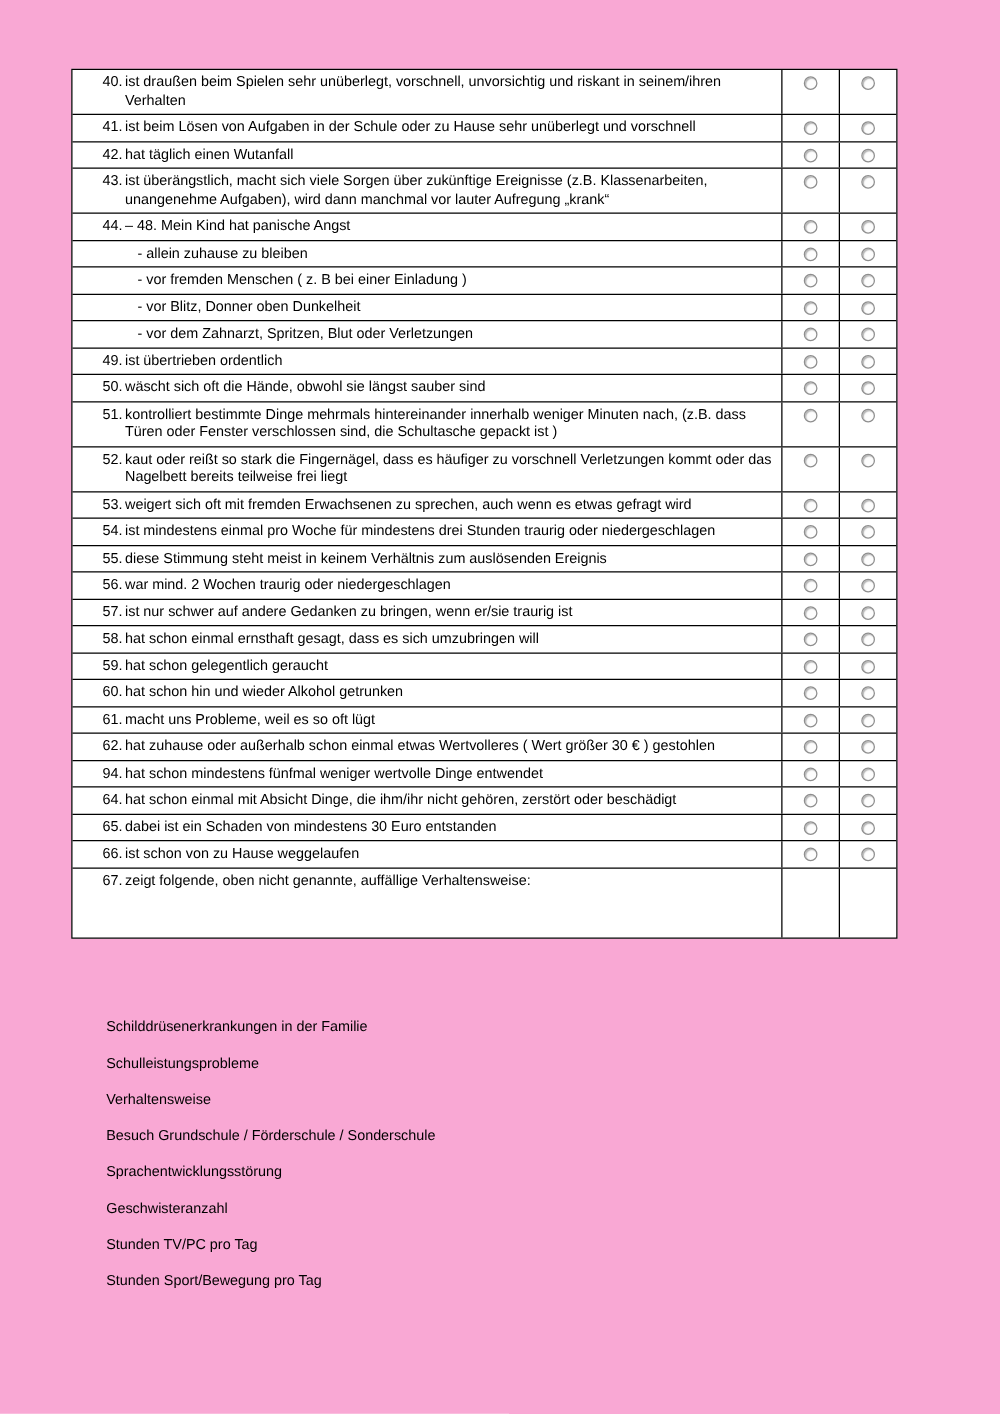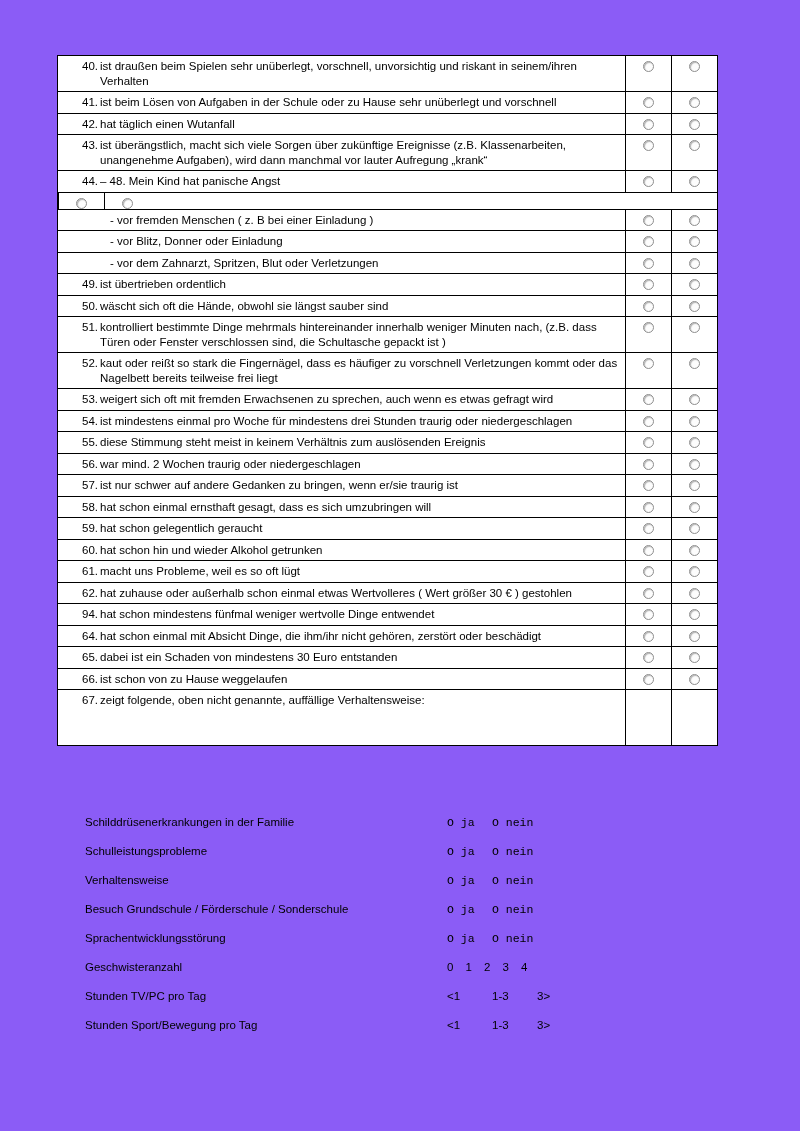--- a/index.html
+++ b/index.html
@@ -1,20 +1,20 @@
 <!DOCTYPE html>
 <html><head>
 <meta charset="utf-8">
 <style>
   html,body{margin:0;padding:0;}
   body{background:#ffffff;}
   .page{
     position:relative;
     width:800px;height:1131px;
-    background:#8b5cf6;
+    background:#f9a8d4;
     font-family:"Liberation Sans",sans-serif;
     color:#000;
     overflow:hidden;
   }
   
   .qtable{
     position:absolute;left:57px;top:55px;width:661px;
     border:1px solid #000;
     box-sizing:border-box;
     background:#fff;
@@ -64,20 +64,21 @@
   .extras{
     position:absolute;left:85px;top:814px;width:640px;
   }
   .xrow{
     display:flex;
     align-items:flex-start;
     height:17px;
     margin-bottom:12px;
     font-size:11.5px;
     line-height:17px;
+    flex-direction:column;
   }
   .xlabel{flex:0 0 362px;}
   .xopts{display:flex;}
   .xopt{display:inline-block;white-space:nowrap;}
   .xopt.yesno{width:45px;font-family:Liberation Mono, monospace;}
   .xopt.count{width:18.5px;}
   .xopt.hours{width:45px;}
 </style>
 </head>
 <body>
@@ -138,41 +139,44 @@
           <div class="qtext">– 48. Mein Kind hat panische Angst</div>
         </div>
         <div class="rcell">
           <span class="radio"></span>
         </div>
         <div class="rcell">
           <span class="radio"></span>
         </div>
       </div>
       <div class="trow">
+        <div class="tcell indent">
+          <div class="qtext">- allein zuhause zu bleiben</div>
+        </div>
         <div class="rcell">
           <span class="radio"></span>
         </div>
         <div class="rcell">
           <span class="radio"></span>
         </div>
       </div>
       <div class="trow">
         <div class="tcell indent">
           <div class="qtext">- vor fremden Menschen ( z. B bei einer Einladung )</div>
         </div>
         <div class="rcell">
           <span class="radio"></span>
         </div>
         <div class="rcell">
           <span class="radio"></span>
         </div>
       </div>
       <div class="trow">
         <div class="tcell indent">
-          <div class="qtext">- vor Blitz, Donner oder Einladung</div>
+          <div class="qtext">- vor Blitz, Donner oben Dunkelheit</div>
         </div>
         <div class="rcell">
           <span class="radio"></span>
         </div>
         <div class="rcell">
           <span class="radio"></span>
         </div>
       </div>
       <div class="trow">
         <div class="tcell indent">

